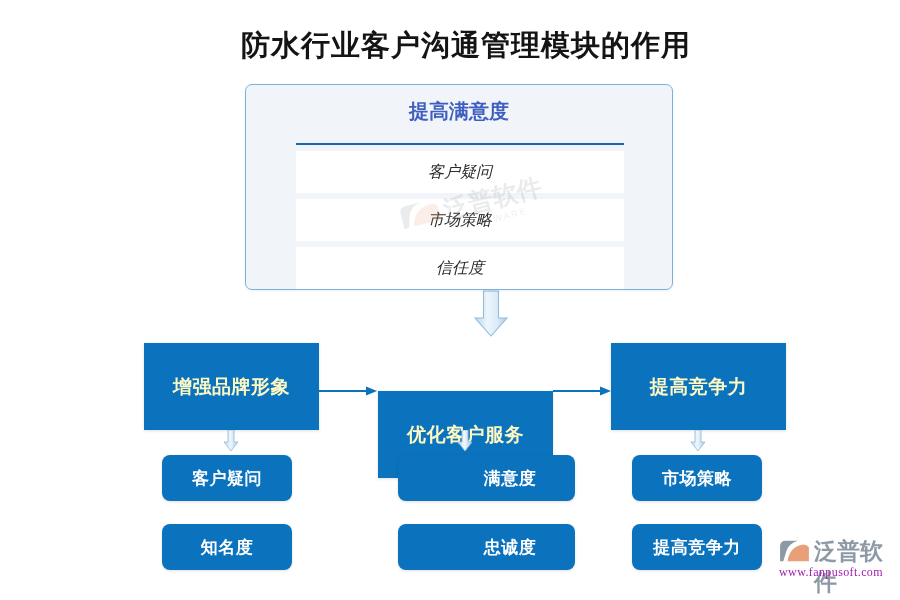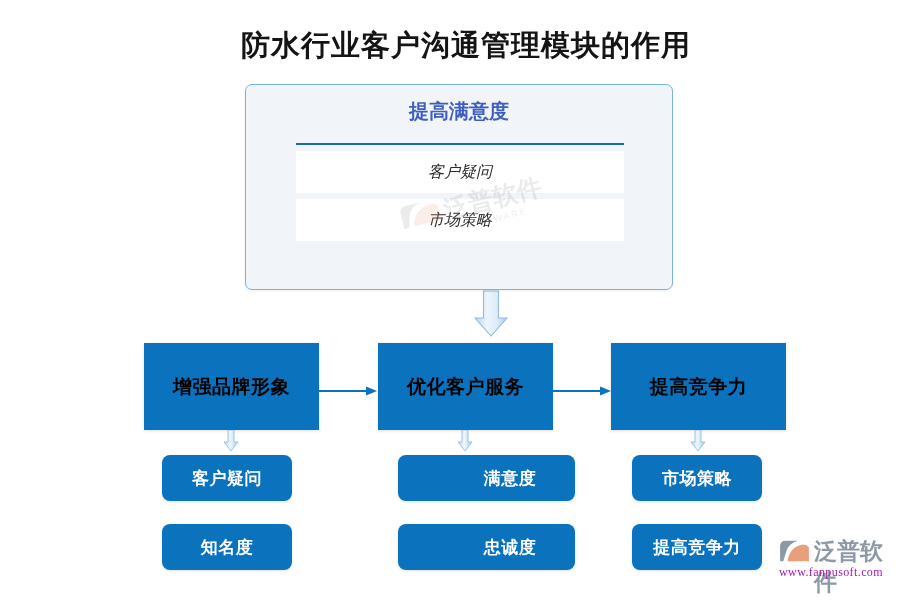--- a/index.html
+++ b/index.html
@@ -92,32 +92,32 @@
     z-index: 2;
   }
 
   
   .mid-box {
     position: absolute;
     top: 343px;
     width: 175px;
     height: 87px;
     background: #0b72bd;
-    color: #000000;
+    color: #fef9c3;
     font-size: 19px;
     font-weight: bold;
     display: flex;
     align-items: center;
     justify-content: center;
     box-shadow: 0 1px 3px rgba(0,0,0,0.13);
     font-family: "Liberation Serif", "DejaVu Serif", serif;
     letter-spacing: 0.5px;
   }
   .mid-box.b0 { left: 144px; }
-  .mid-box.b1 { left: 378px; }
+  .mid-box.b1 { left: 378px; margin-top: 48px; }
   .mid-box.b2 { left: 611px; }
 
   
   .h-arrow {
     position: absolute;
     top: 382px;
     width: 58px;
     height: 10px;
   }
   .h-arrow.a0 { left: 319px; }
@@ -227,20 +227,21 @@
 <body>
 
 <div class="page-title">防水行业客户沟通管理模块的作用</div>
 
 <div class="top-card">
   <div class="top-card-header">提高满意度</div>
   <div class="top-card-divider"></div>
   <div class="top-card-list">
     <div class="card-row">客户疑问</div>
     <div class="card-row">市场策略</div>
+    <div class="card-row">信任度</div>
   </div>
 </div>
 
 <div class="watermark">
   <svg width="44" height="34" viewBox="0 0 44 34" style="position:absolute;left:0;top:4px;">
     <path d="M3 27 L3 11 Q3 5 9 5 L24 5 Q14 7 11 16 L8 27 Z" fill="#8a9099"></path>
     <path d="M13 27 Q16 11 33 9 Q38 9 41 12 L41 27 Z" fill="#e8a07a"></path>
   </svg>
   <div class="wm-text">泛普软件</div>
   <div class="wm-sub">SOFTWARE</div>

